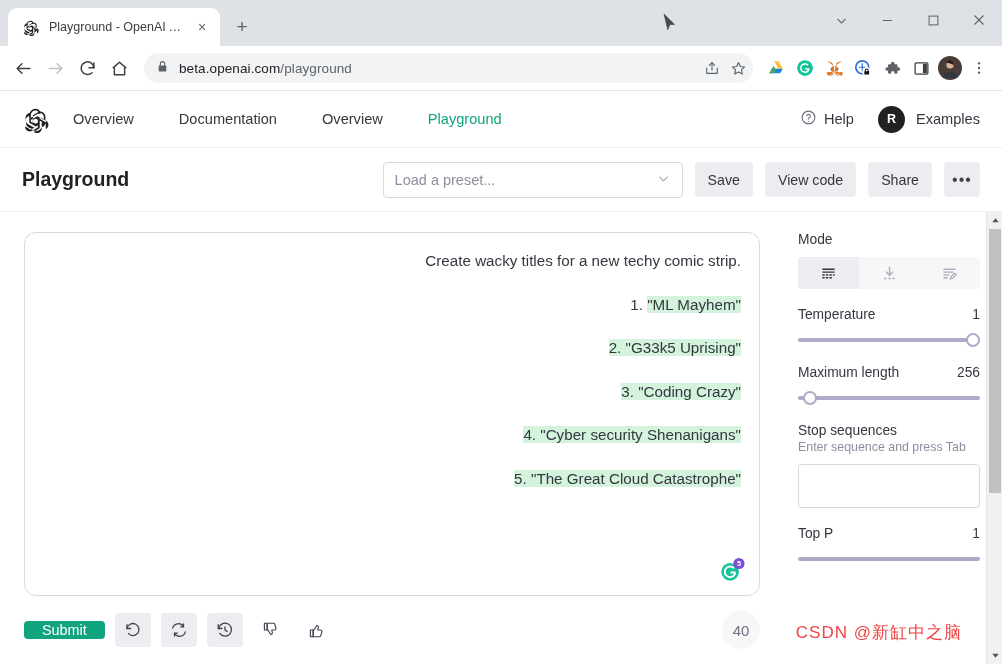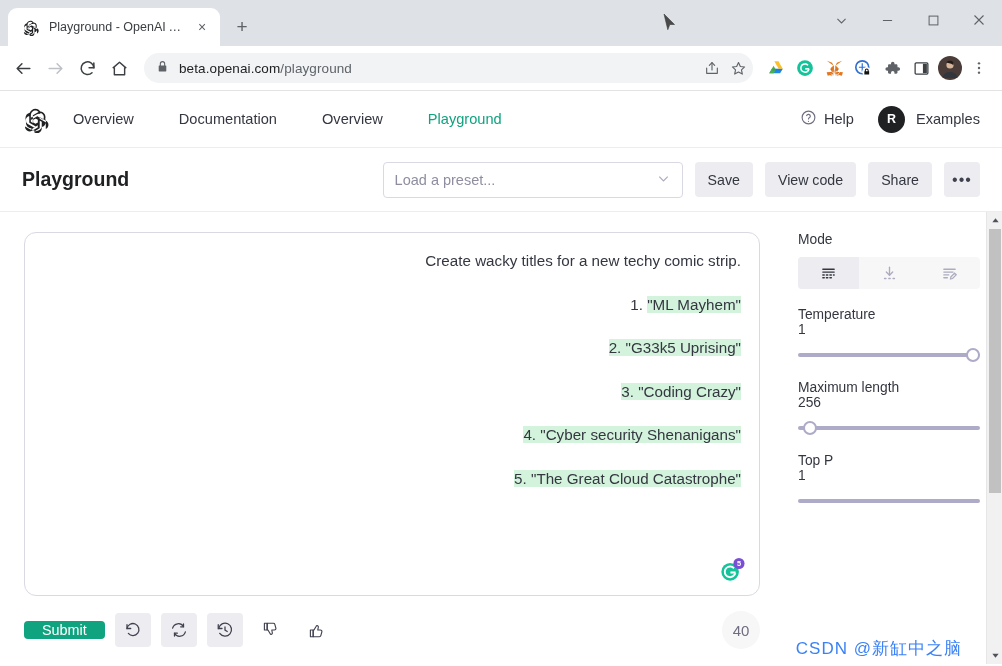--- a/index.html
+++ b/index.html
@@ -153,21 +153,21 @@
     background: #f7f7f8; color: #6e6e80; font-size: 15px;
     display: flex; align-items: center; justify-content: center;
   }
 
   
   .right {
     width: 218px; flex: 0 0 218px; padding: 20px 22px 0 14px;
     position: relative;
   }
   .s-label { font-size: 13.8px; color: #353740; }
-  .s-row { display: flex; align-items: baseline; justify-content: space-between; flex-direction: column; }
+  .s-row { display: flex; align-items: baseline; justify-content: space-between; }
   .s-val { font-size: 13.8px; color: #353740; }
   .s-sub { font-size: 12.4px; color: #8e8ea0; margin-top: 2px; }
   .modebar {
     margin-top: 10px; height: 32px; background: #f7f7f8; border-radius: 4px;
     display: flex; overflow: hidden;
   }
   .modebtn {
     flex: 1; display: flex; align-items: center; justify-content: center;
     color: #acacbe;
   }
@@ -203,22 +203,22 @@
     display: flex; align-items: center; justify-content: center; color: #50535a;
   }
   .sb-arrow.up { top: 0; }
   .sb-arrow.down { bottom: 0; }
   .sb-thumb {
     position: absolute; left: 2px; width: 12px; top: 17px; height: 264px;
     background: #c1c1c1; border-radius: 0;
   }
 
   .watermark {
-    position: absolute; left: 20px; bottom: 4px;
-    font-size: 17px; color: #3b82f6; white-space: nowrap;
+    position: absolute; left: 20px; bottom: 20px;
+    font-size: 17px; color: #ef4444; white-space: nowrap;
     letter-spacing: 1px;
   }
 
   .cursor { position: absolute; left: 663px; top: 13px; }
 </style>
 </head>
 <body>
 
 <div class="browser">
 
@@ -536,20 +536,25 @@
           <div class="s-row">
             <span class="s-label">Maximum length</span>
             <span class="s-val">256</span>
           </div>
           <div class="slider">
             <div class="track"></div>
             <div class="thumb" style="left:3%"></div>
           </div>
         </div>
 
+        <div class="blk">
+          <div class="s-label">Stop sequences</div>
+          <div class="s-sub">Enter sequence and press Tab</div>
+          <div class="stopinput"></div>
+        </div>
 
         <div class="blk">
           <div class="s-row">
             <span class="s-label">Top P</span>
             <span class="s-val">1</span>
           </div>
           <div class="slider">
             <div class="track"></div>
           </div>
         </div>

